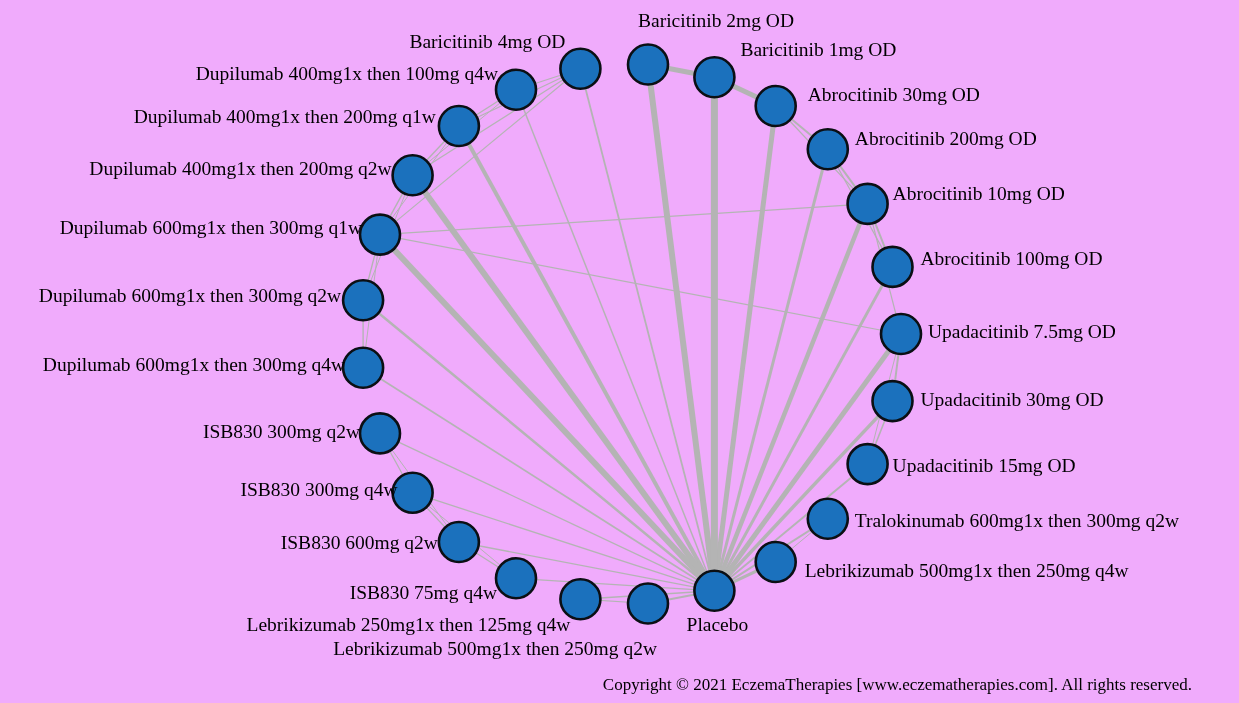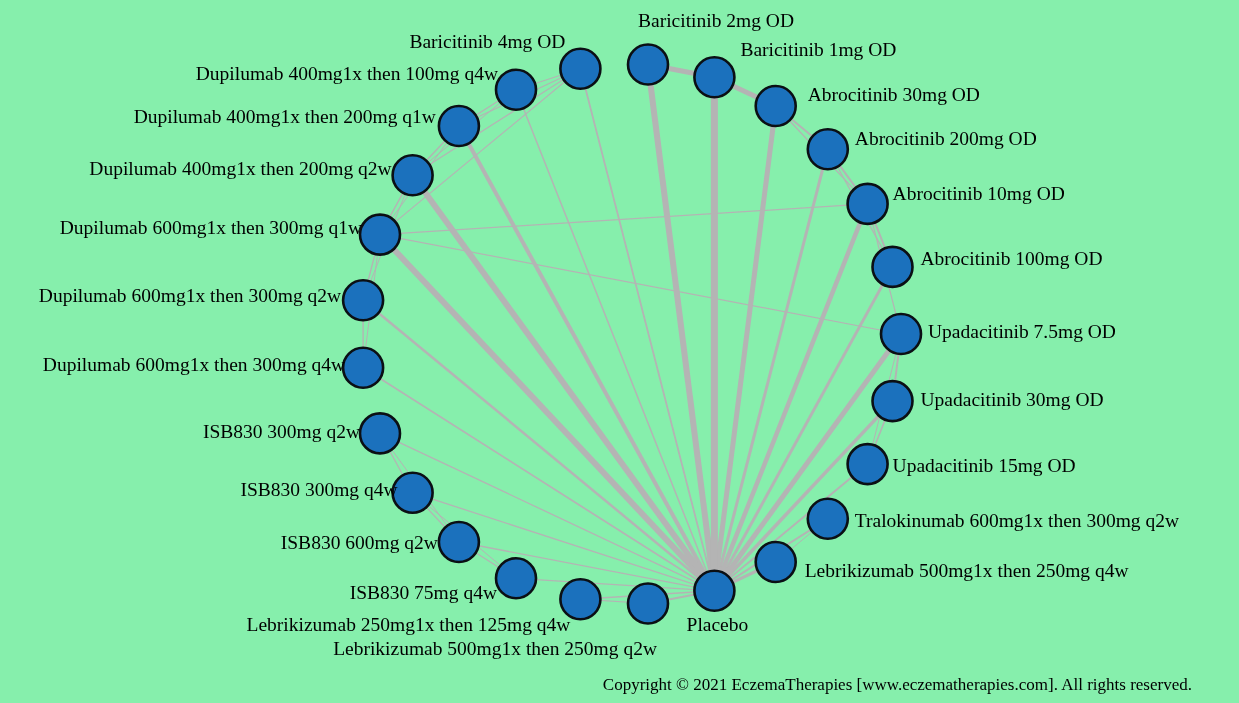--- a/index.html
+++ b/index.html
@@ -8,21 +8,21 @@
     background: #ffffff;
     width: 1239px;
     height: 703px;
     overflow: hidden;
     font-family: "Liberation Serif", serif;
   }
   #stage {
     position: relative;
     width: 1239px;
     height: 703px;
-    background: #86efac;
+    background: #f0abfc;
   }
   svg text {
     font-family: "Liberation Serif", serif;
     fill: #000000;
   }
   .node-label { font-size: 19.5px; }
   .footer-text { font-size: 17px; }
 </style>
 </head>
 <body>

